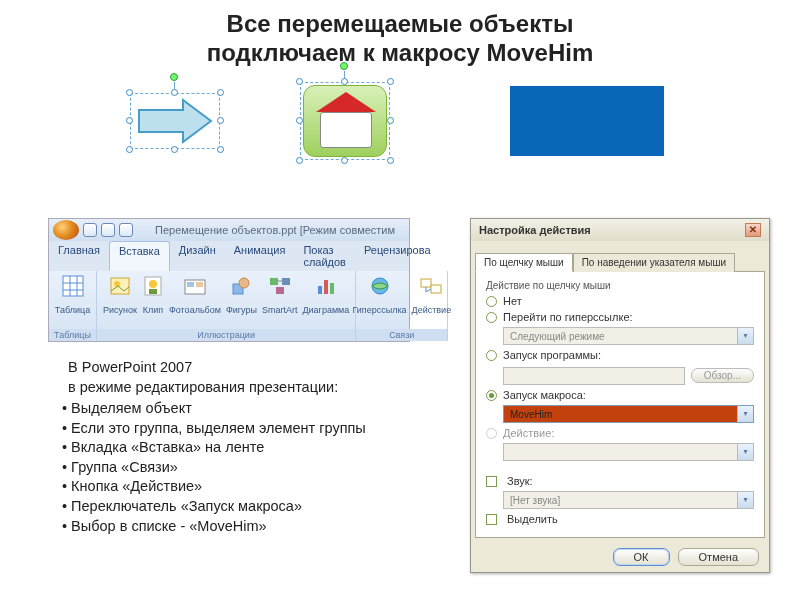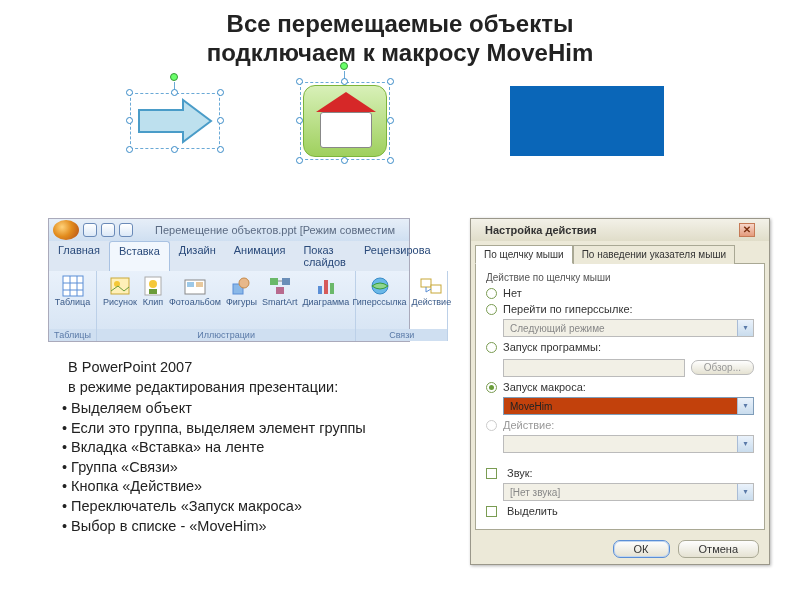--- a/index.html
+++ b/index.html
@@ -84,28 +84,28 @@
   .office-btn{width:26px;height:20px;border-radius:50%;background:radial-gradient(circle at 35% 35%, #ffd27a, #e28c1e 45%, #b04a1a);}
   .qat-ico{width:14px;height:14px;border:1px solid #6a8ab8;background:linear-gradient(#fff,#dbe8f7);border-radius:3px}
   .ribbon-title-text{margin-left:18px;color:#5a6a82;font-size:11px}
   .ribbon-tabs{display:flex;background:#dde7f3;font-size:11px}
   .rtab{padding:3px 9px;color:#2a4a7a;cursor:default}
   .rtab.active{background:#f2f7fd;border:1px solid #a9c2e2;border-bottom:none;border-top-left-radius:3px;border-top-right-radius:3px}
   .ribbon-body{background:linear-gradient(#e9f1fb,#d5e3f3);display:flex;height:70px}
   .rgroup{border-right:1px solid #bcd0e8;display:flex;flex-direction:column;justify-content:flex-end;align-items:center;position:relative}
   .rgroup-label{font-size:9px;color:#5a7aa8;background:#cfdff1;width:100%;text-align:center;padding:1px 0}
   .rgroup-icons{display:flex;gap:5px;padding:4px 6px;flex:1;align-items:flex-start}
-  .ritem{display:flex;flex-direction:column;align-items:center;font-size:9px;color:#3a5a88;gap:0}
+  .ritem{display:flex;flex-direction:column;align-items:center;font-size:9px;color:#3a5a88;gap:8px}
   .ricon{width:22px;height:22px;display:flex;align-items:center;justify-content:center}
 
   
   .dialog{position:absolute;right:30px;top:218px;width:300px;background:#ece9d8;border:1px solid #9a978a;font-size:11px;color:#333;box-shadow:1px 1px 3px rgba(0,0,0,.3)}
-  .dlg-title{background:linear-gradient(#f3f1e8,#e0ddc9);padding:4px 14px;font-weight:bold;font-size:11px;display:flex;justify-content:space-between;align-items:center}
+  .dlg-title{background:linear-gradient(#f3f1e8,#e0ddc9);padding:4px 8px;font-weight:bold;font-size:11px;display:flex;justify-content:space-between;align-items:center}
   .dlg-close{width:16px;height:14px;background:linear-gradient(#f6d6c9,#e49a7c);border:1px solid #c57a56;text-align:center;line-height:11px;font-size:10px;color:#7a2e0e}
-  .dlg-tabs{display:flex;margin:4px 4px 0 4px}
+  .dlg-tabs{display:flex;margin:12px 4px 0 4px}
   .dtab{padding:3px 8px;border:1px solid #a9a894;background:#f8f7f0;font-size:10px}
   .dtab.active{background:#fff;border-bottom:1px solid #fff;position:relative;z-index:1}
   .dtab.inactive{background:#ece9d8;border-bottom:none}
   .dlg-body{background:#fff;border:1px solid #a9a894;margin:0 4px 4px 4px;margin-top:-1px;padding:8px 10px}
   .fieldset-lbl{font-size:10px;color:#555;margin-bottom:4px}
   .radio-row{display:flex;align-items:center;gap:6px;margin:4px 0;font-size:11px}
   .radio{width:11px;height:11px;border:1px solid #7a9c52;border-radius:50%;display:flex;align-items:center;justify-content:center}
   .radio.sel::after{content:"";width:5px;height:5px;background:#6a9c3a;border-radius:50%}
   .combo{display:flex;align-items:center;border:1px solid #bbb;background:#f2f0e6;height:18px;margin-left:17px;margin-top:2px;font-size:10px;color:#888}
   .combo.active{background:#c2410c;color:#222;border-color:#7f9db9}

